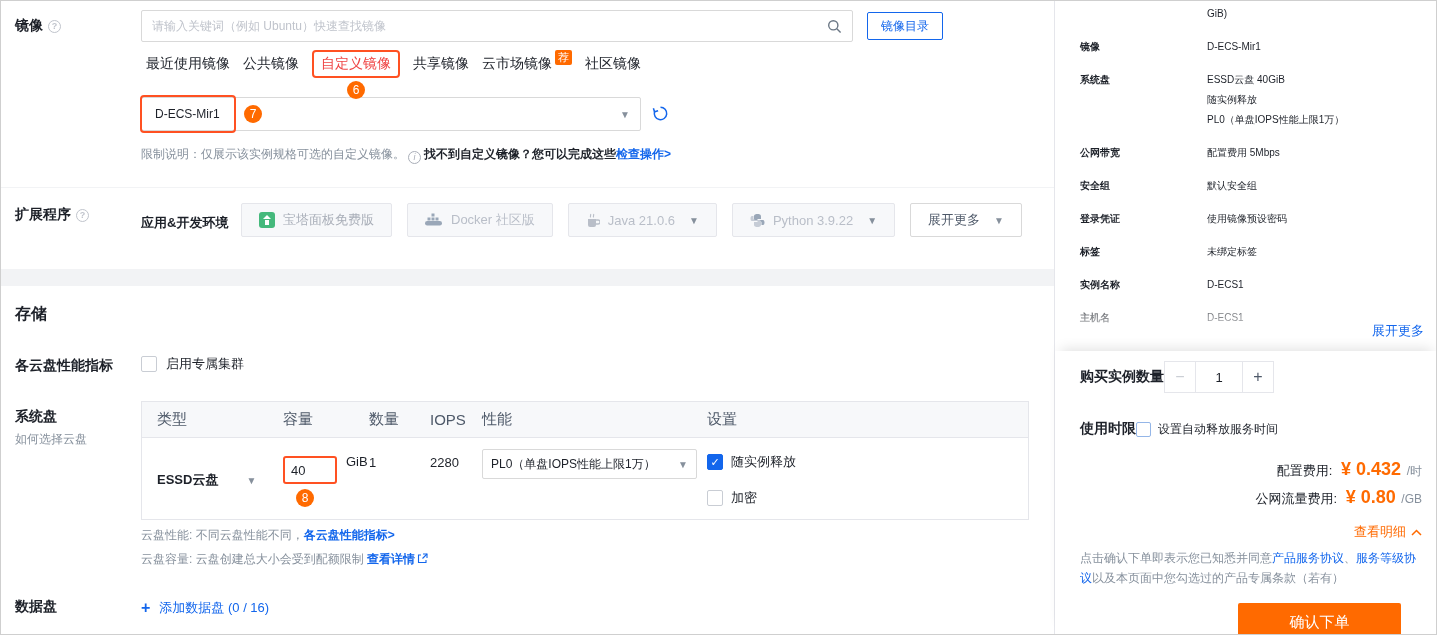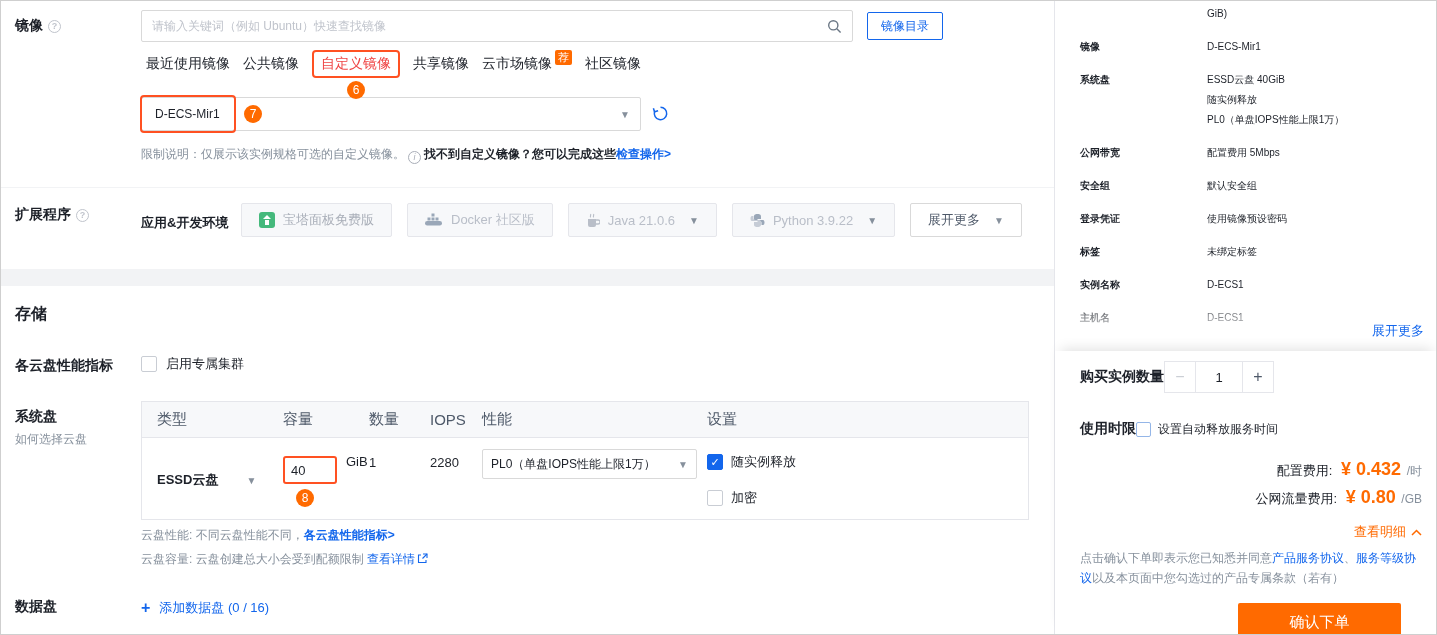--- a/index.html
+++ b/index.html
@@ -92,21 +92,21 @@
   .cap-wrap .ann-circle { left: 13px; top: calc(100% + 5px); }
   .unit { margin-left: 9px; line-height: 32px; }
   .plain-cell { padding-top: 9px; }
   .perf-select { margin-top: 3px; width: 215px; height: 30px; border: 1px solid #d9d9d9; border-radius: 2px;
                  display: flex; align-items: center; font-size: 12px; color: #1d2129; padding: 0 8px; cursor: pointer; }
   .perf-select .sel-caret { margin-left: auto; color: #86909c; font-size: 10px; }
   .set-row { display: flex; align-items: center; gap: 8px; margin-top: 7px; font-size: 13px; }
   .set-row + .set-row { margin-top: 18px; }
 
   .note { position: absolute; left: 140px; font-size: 12px; color: #86909c; }
-  .note .link { color: #1366ec; cursor: pointer; }
+  .note .link { color: #1366ec; cursor: pointer; font-weight: bold; }
   .ext-link-icon { display: inline-flex; vertical-align: -1px; margin-left: 2px; }
 
   .add-datadisk { position: absolute; left: 140px; top: 598px; font-size: 13px; color: #1366ec; cursor: pointer;
                   display: flex; align-items: center; gap: 9px; }
   .plus-icon { font-size: 16px; font-weight: bold; }
 
   
   .right { position: absolute; left: 1053px; top: 0; width: 384px; height: 635px; background: #fff;
            border-left: 1px solid #e5e6eb; }
   .summary { position: absolute; left: 25px; right: 14px; top: 3px; z-index: 1; }

